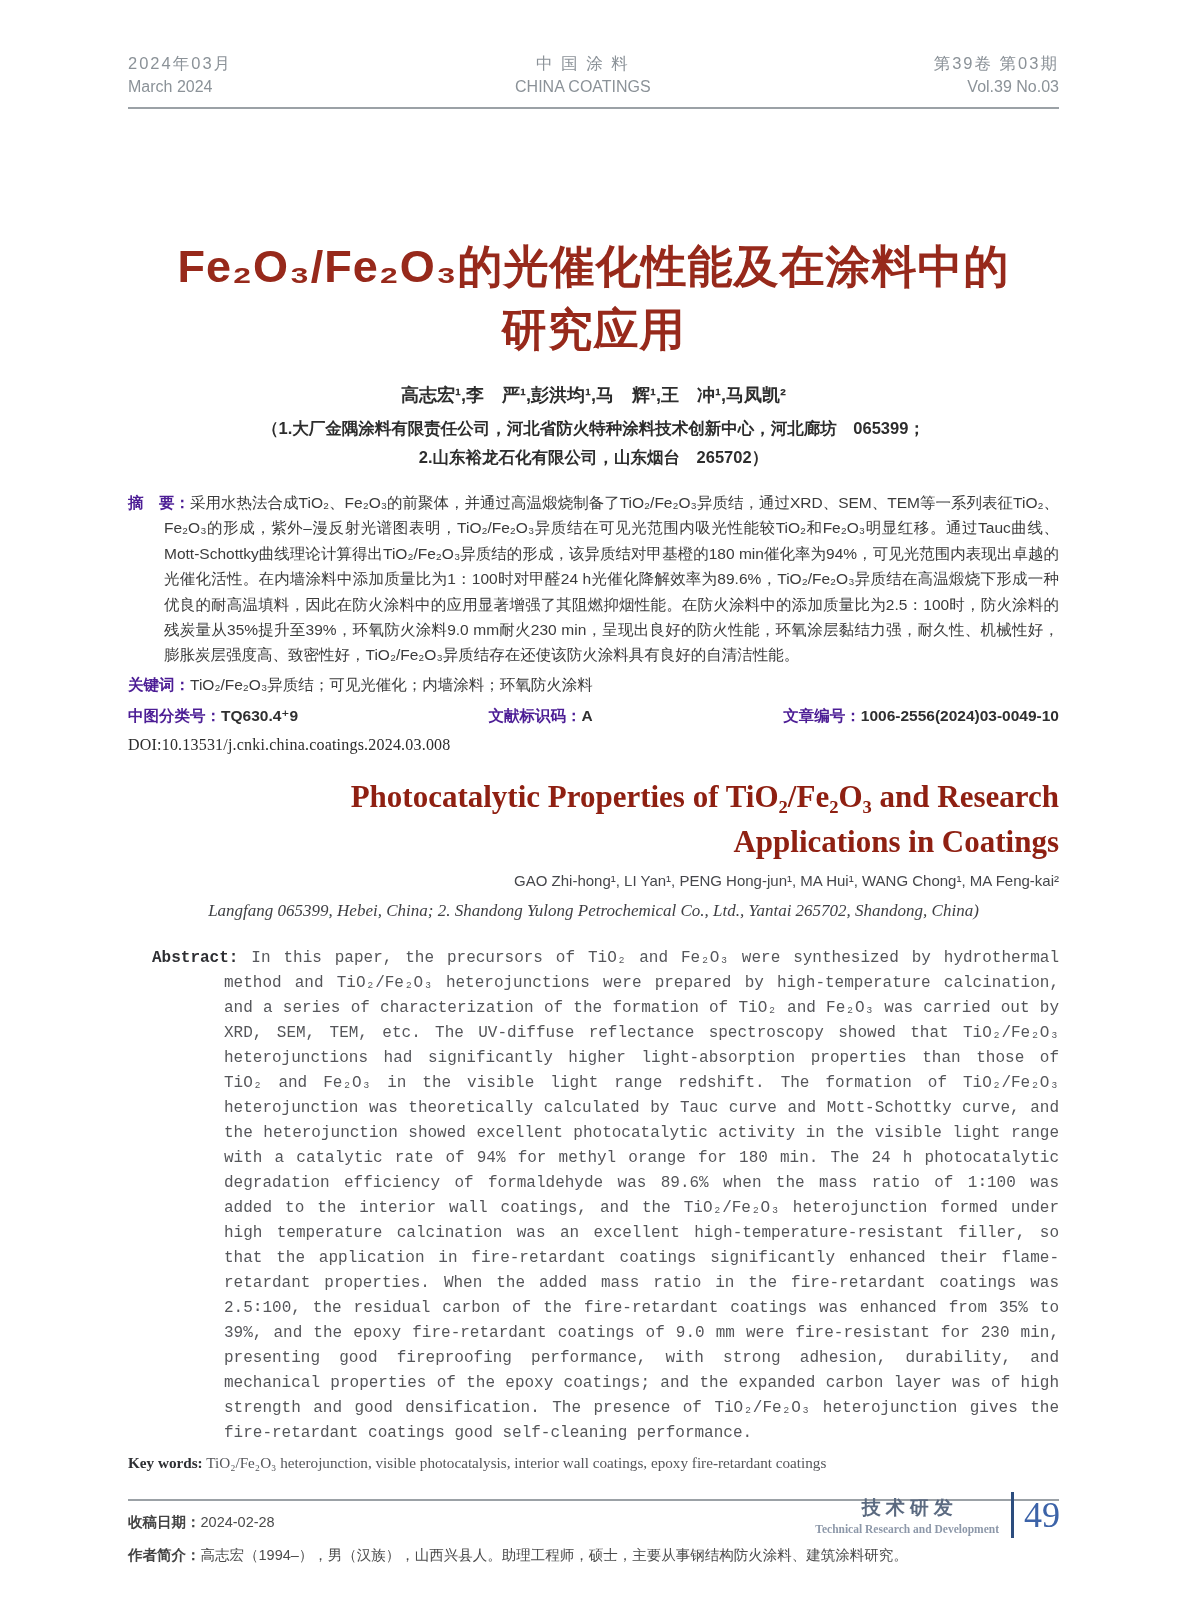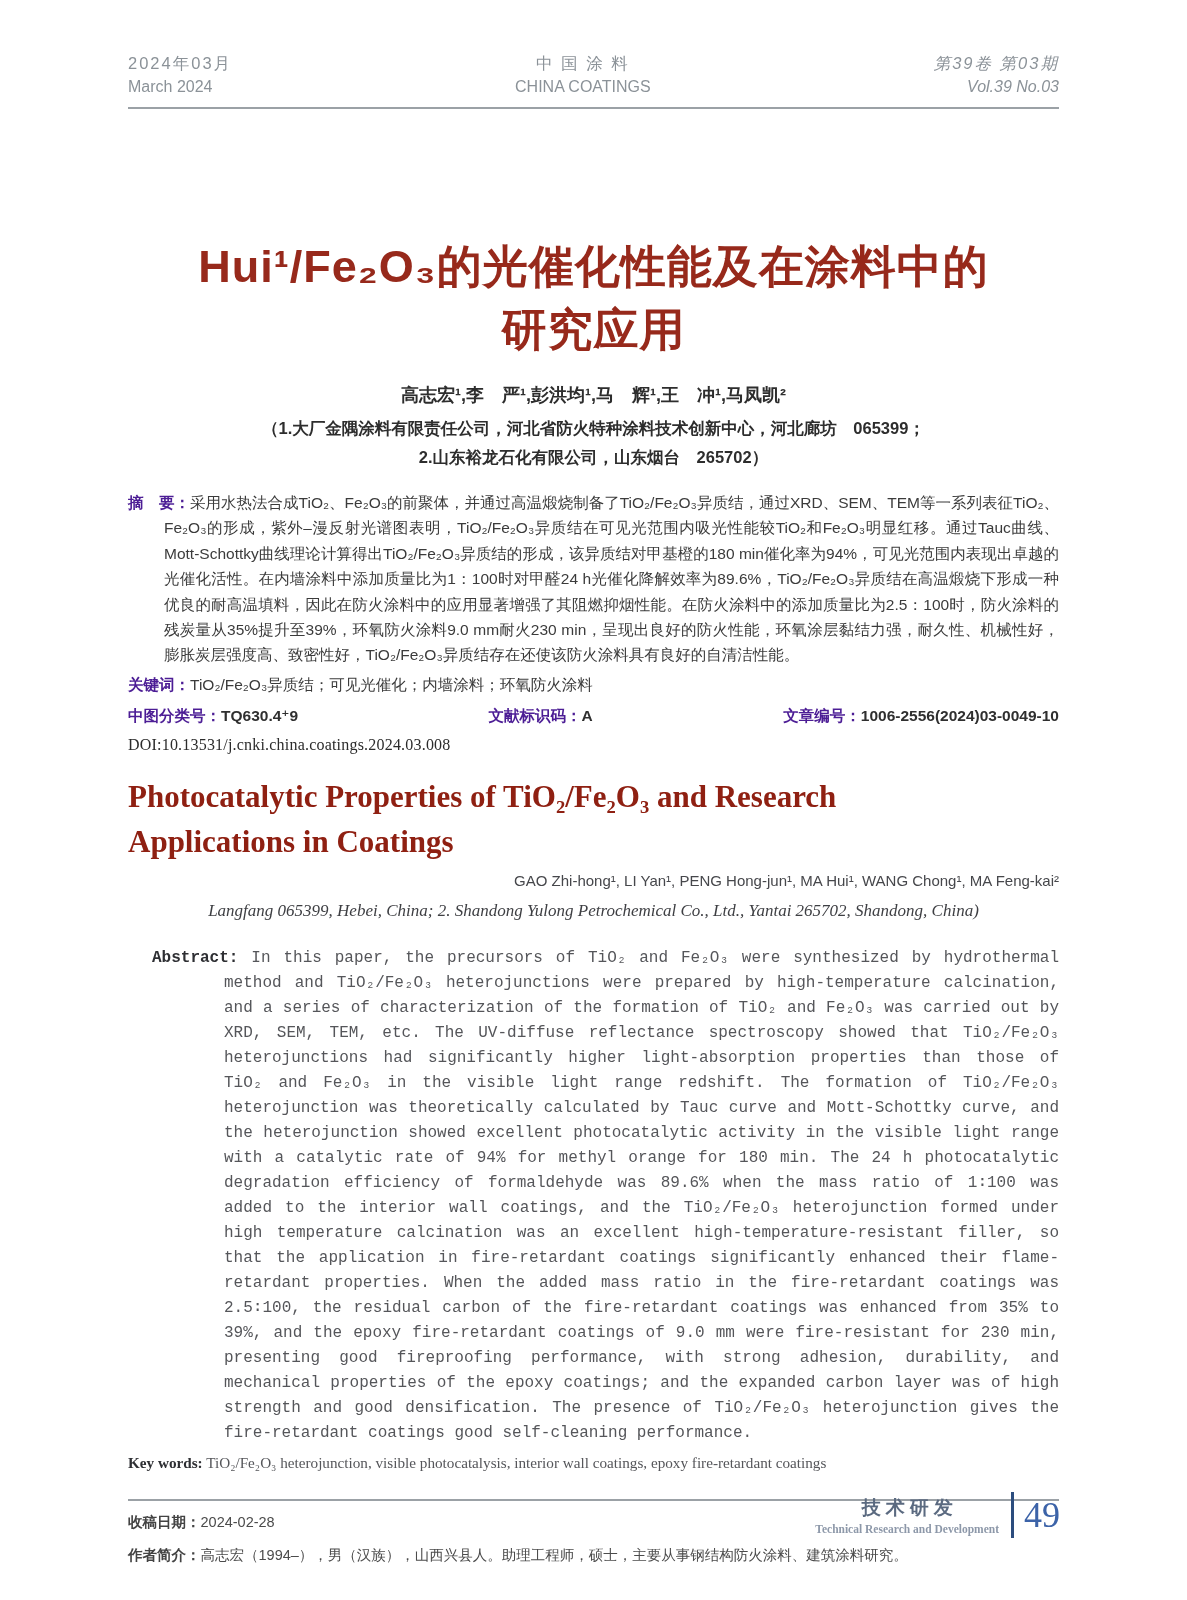--- a/index.html
+++ b/index.html
@@ -10,21 +10,21 @@
   }
   .page { width:100%; height:100%; padding:52px 128px 0 128px; }
 
   
   .jheader {
     display:flex; justify-content:space-between; align-items:flex-end;
     color:var(--hdr-gray,#8b9298); font-size:16px; line-height:23px;
     padding-bottom:9px; border-bottom:2px solid var(--rule-gray,#9ba1a6);
   }
   .jheader .c { text-align:center; }
-  .jheader .r { text-align:right;font-style:italic; }
+  .jheader .r { text-align:right; }
   .hdr-cn { letter-spacing:2px; font-size:16.5px; }
 
   
   .title-cn {
     margin-top:126px; text-align:center; font-weight:700;
     font-size:45px; line-height:63px; letter-spacing:1px;
     color:var(--title-cn,#97291b);
   }
   .authors-cn { margin-top:22px; text-align:center; font-size:18px; font-weight:700; color:#2d2d2d; }
   .affil-cn   { margin-top:7px; text-align:center; font-size:16.5px; line-height:29px; font-weight:600; color:#2d2d2d; }
@@ -34,21 +34,21 @@
     margin-top:18px; font-size:15.5px; line-height:25.4px; text-align:justify;
     color:#3b3b3b; padding-left:36px; text-indent:-36px;
   }
   .lbl-b { font-weight:700; color:#4c1d95; }
   .kw-cn { margin-top:4px; font-size:15.5px; line-height:25px; color:#3b3b3b; }
   .meta-row { display:flex; justify-content:space-between; margin-top:9px; font-size:15.5px; font-weight:600; color:#2f2f2f; }
   .doi { margin-top:9px; font-family:"Liberation Serif","DejaVu Serif",serif; font-size:16px; letter-spacing:.2px; color:#2b2b2b; }
 
   
   .title-en {
-    margin-top:20px; text-align:left; font-family:"Liberation Serif","DejaVu Serif",serif;
+    margin-top:20px; text-align:right; font-family:"Liberation Serif","DejaVu Serif",serif;
     font-weight:700; font-size:31px; line-height:45px; color:var(--title-en,#8f2012);
   }
   .authors-en { margin-top:8px; text-align:right; font-size:15px; color:#46474b; }
   .affil-en {
     margin-top:7px; text-align:center; font-family:"Liberation Serif","DejaVu Serif",serif;
     font-style:italic; font-size:17px; line-height:30px; color:#3e3f43;
   }
   .abstract-en {
     margin-top:20px; font-family:Liberation Mono, monospace;
     font-size:16px; line-height:25px; text-align:justify;
@@ -84,21 +84,21 @@
       <div class="hdr-cn">中 国 涂 料</div>
       <div>CHINA COATINGS</div>
     </div>
     <div class="r">
       <div class="hdr-cn">第39卷 第03期</div>
       <div>Vol.39  No.03</div>
     </div>
   </header>
 
   <h1 class="title-cn">
-    <div>Hui¹/Fe₂O₃的光催化性能及在涂料中的</div>
+    <div>Fe₂O₃/Fe₂O₃的光催化性能及在涂料中的</div>
     <div>研究应用</div>
   </h1>
 
   <p class="authors-cn">高志宏¹,李　严¹,彭洪均¹,马　辉¹,王　冲¹,马凤凯²</p>
 
   <div class="affil-cn">
     <div>（1.大厂金隅涂料有限责任公司，河北省防火特种涂料技术创新中心，河北廊坊　065399；</div>
     <div>2.山东裕龙石化有限公司，山东烟台　265702）</div>
   </div>
 

